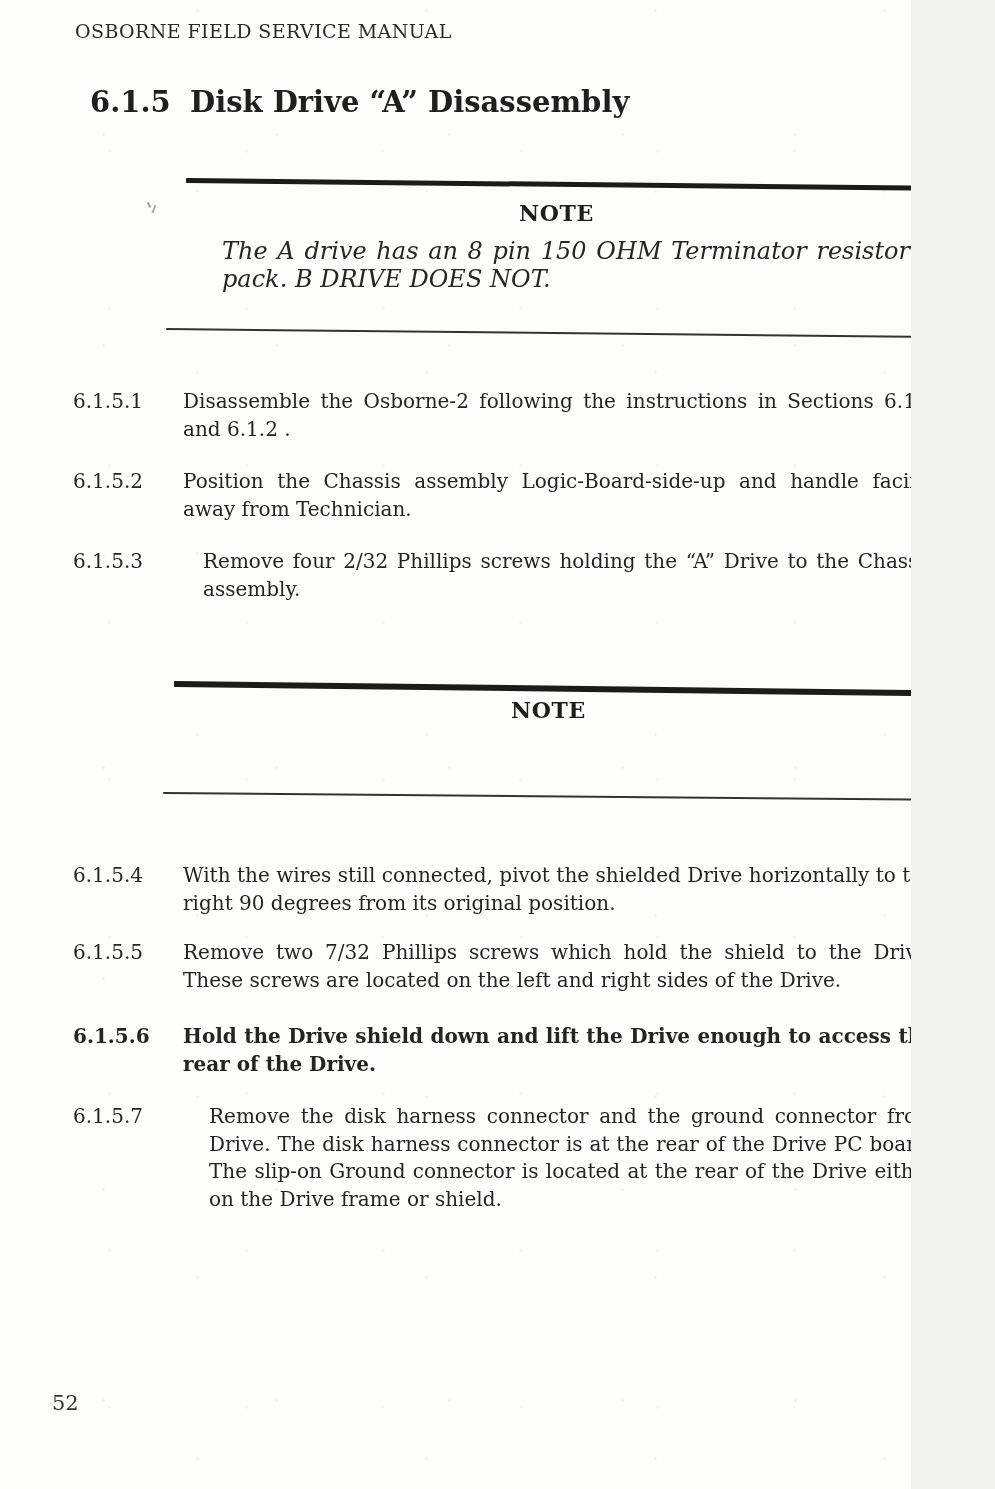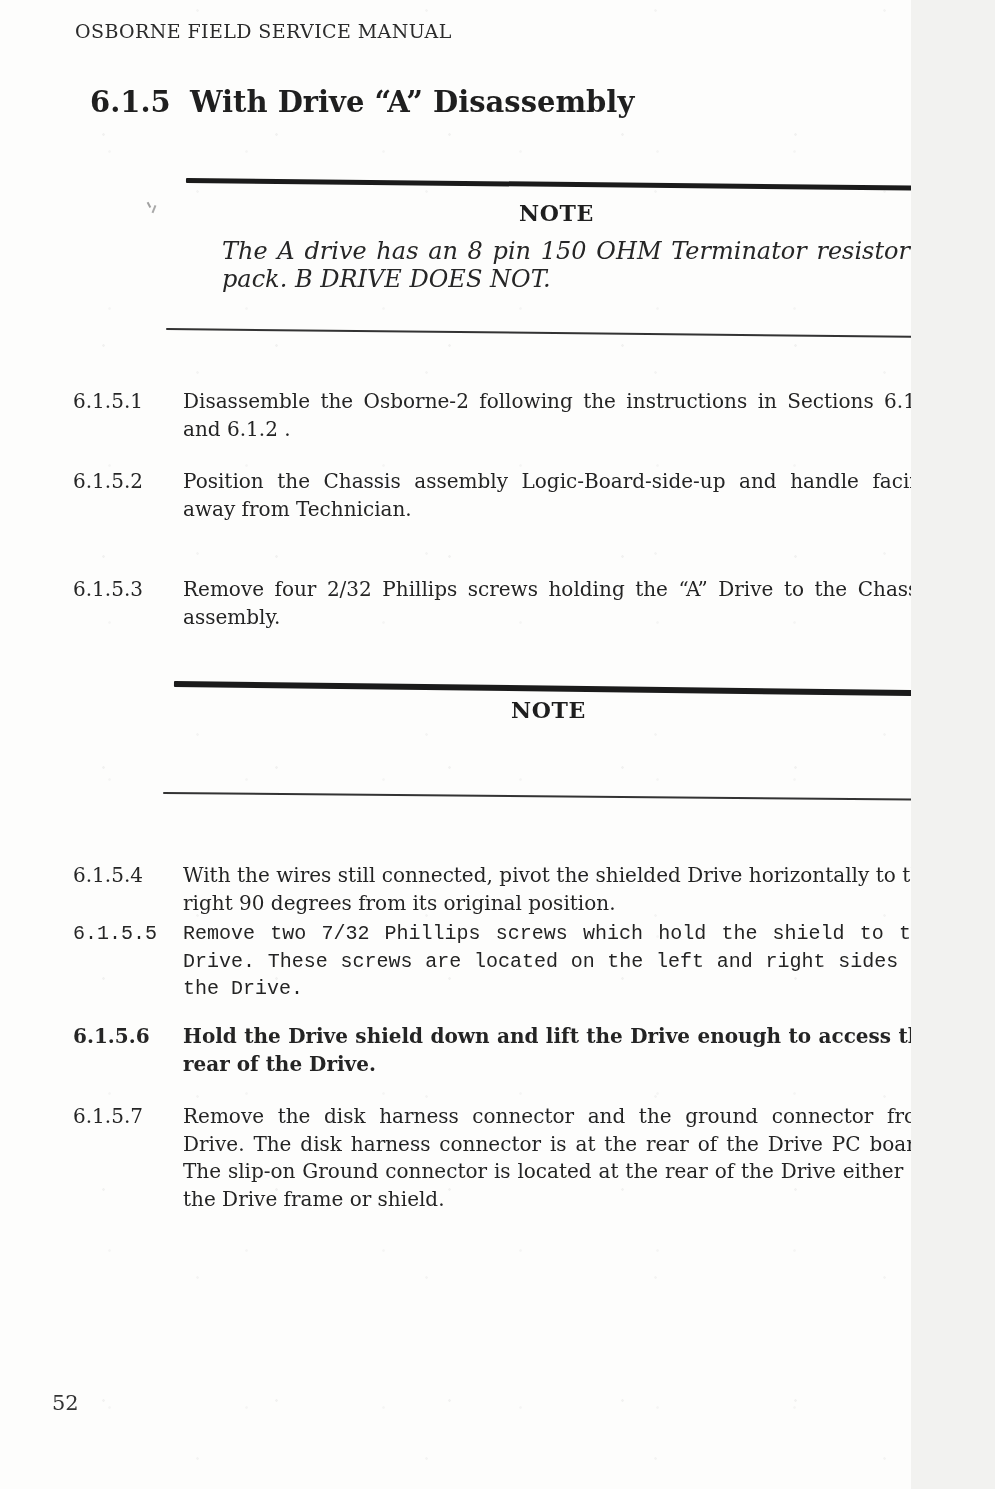--- a/index.html
+++ b/index.html
@@ -86,25 +86,25 @@
     display: grid;
     grid-template-columns: 110px 1fr;
     font-size: 20px;
     line-height: 27.5px;
   }
   .step-num  { color: #262626; }
   .step-text { text-align: justify; color: #242424; }
 
   .step-1 { top: 388px; }
   .step-2 { top: 468px; }
-  .step-3 { top: 576px; }
+  .step-3 { top: 548px; gap: 20px; }
   .step-4 { top: 862px; }
-  .step-5 { top: 920px; font-family: Liberation Mono, monospace; }
+  .step-5 { top: 939px; }
   .step-6 { top: 1023px; font-weight: bold; }
-  .step-7 { top: 1103px; }
+  .step-7 { top: 1103px; gap: 26px; }
 
   .page-number {
     position: absolute;
     left: 52px;
     top: 1367px;
     font-size: 21px;
     color: #333;
     margin-top: 24px;
   }
 
@@ -125,21 +125,21 @@
 </style>
 </head>
 <body>
 
 <div class="page">
 
   <div class="manual-header">OSBORNE FIELD SERVICE MANUAL</div>
 
   <div class="section-heading">
     <span class="heading-number">6.1.5</span>
-    <span class="heading-title">With Drive “A” Disassembly</span>
+    <span class="heading-title">Disk Drive “A” Disassembly</span>
   </div>
 
   <div class="pen-mark"></div>
 
   <div class="rule rule-1"></div>
   <div class="note-title note-title-1">NOTE</div>
   <div class="note-body note-body-1">The A drive has an 8 pin 150 OHM Terminator resistor pack. B DRIVE DOES NOT.</div>
   <div class="rule rule-2"></div>
 
   <div class="step step-1">

